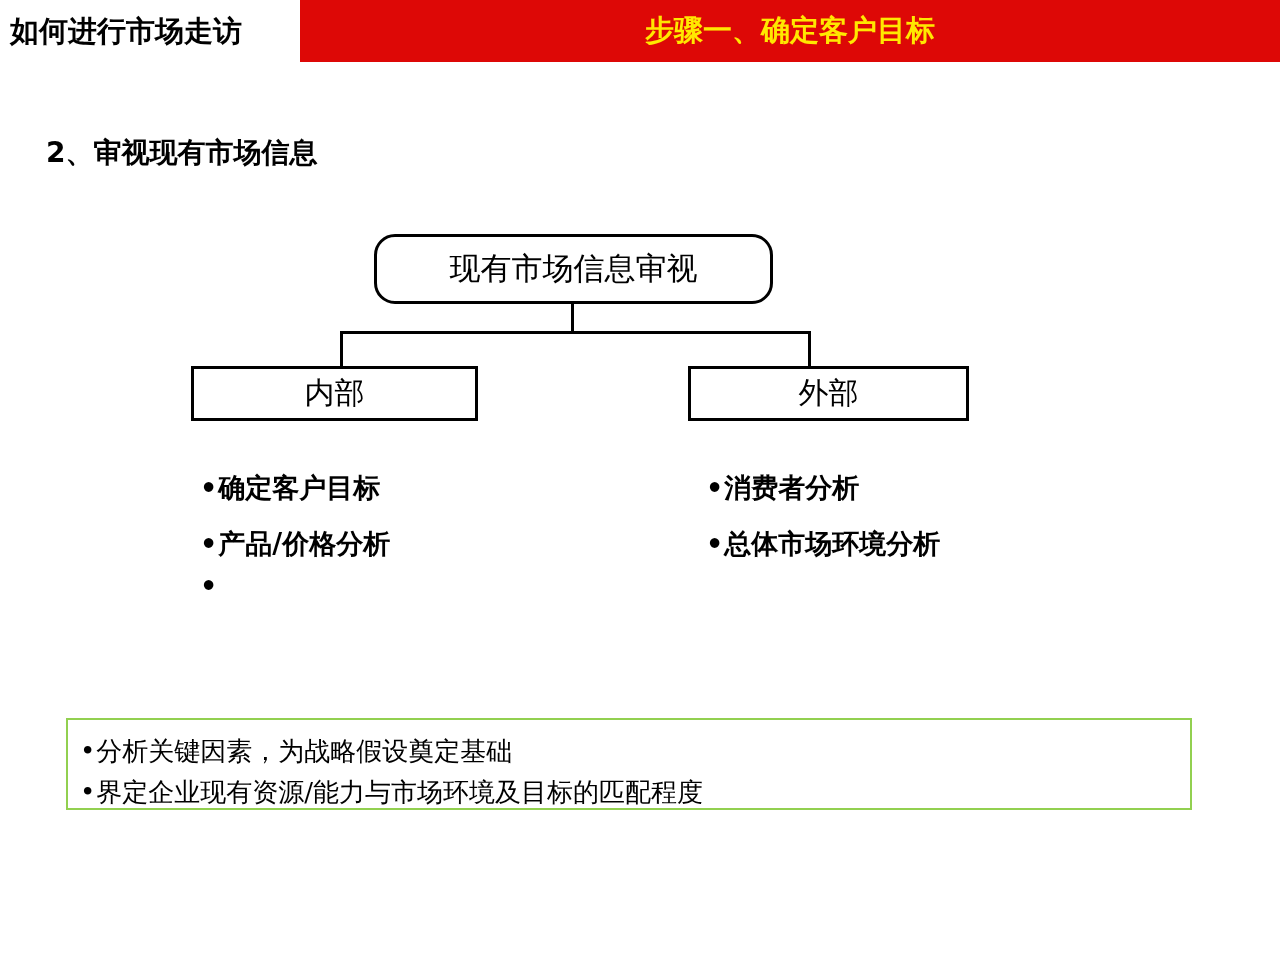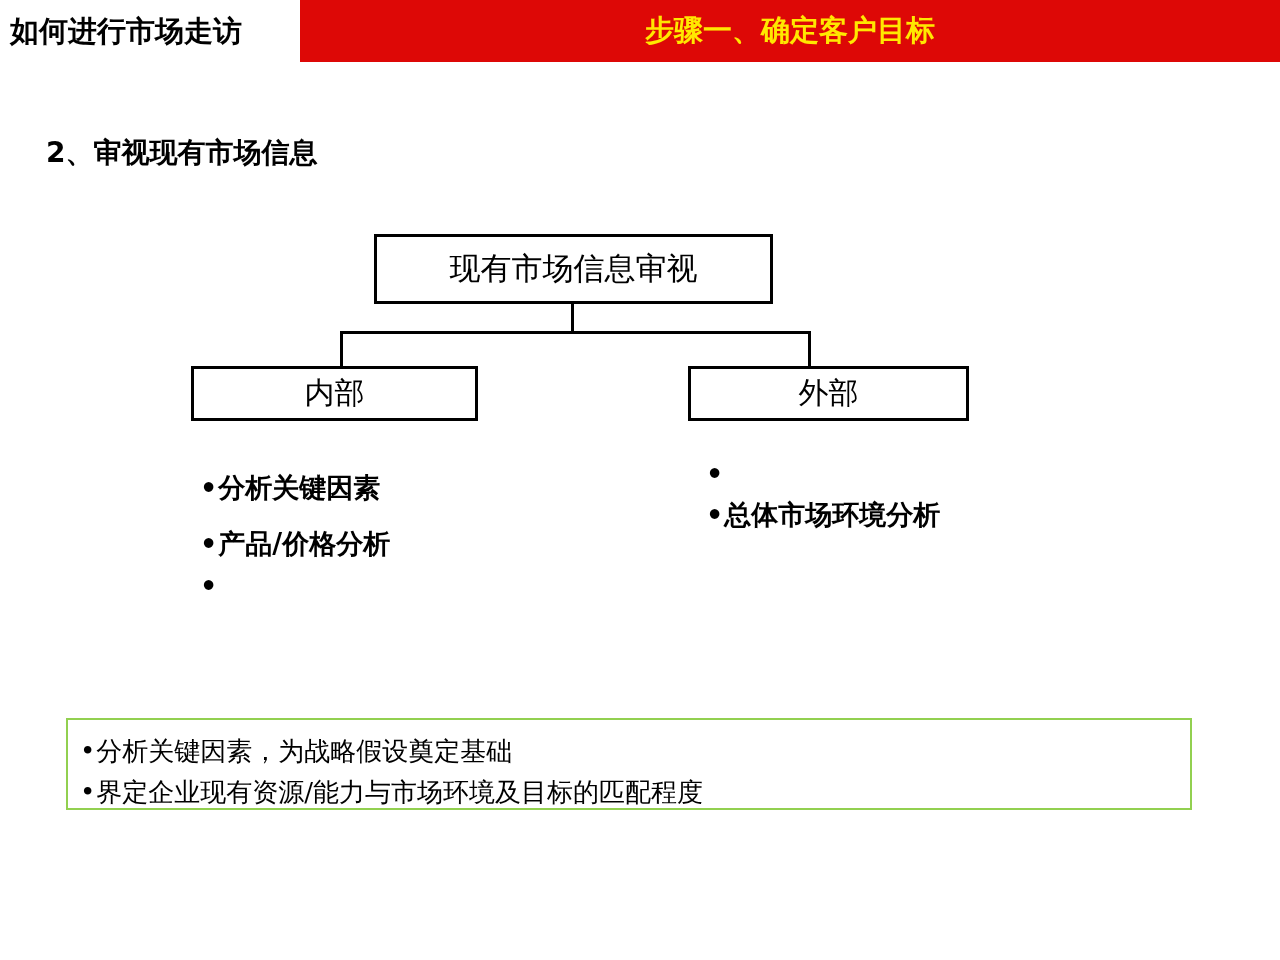--- a/index.html
+++ b/index.html
@@ -92,20 +92,21 @@
     font-family: "DejaVu Serif", "Liberation Serif", serif;
     color: #000000;
     box-sizing: border-box;
   }
   .node-root {
     left: 374px;
     top: 234px;
     width: 399px;
     height: 70px;
     font-size: 31px;
+    border-radius: 21px;
   }
   .node-left {
     left: 191px;
     top: 366px;
     width: 287px;
     height: 55px;
     font-size: 30px;
   }
   .node-right {
     left: 688px;
@@ -205,34 +206,35 @@
   </div>
 
   <div class="node-box node-right">
     <span>外部</span>
   </div>
 </div>
 
 <div class="bullet-col bullet-col-left">
   <div class="bullet-item">
     <span class="bullet-dot">•</span>
-    <span>分析关键因素</span>
+    <span>确定客户目标</span>
   </div>
   <div class="bullet-item">
     <span class="bullet-dot">•</span>
     <span>产品/价格分析</span>
   </div>
   <div class="bullet-item">
     <span class="bullet-dot">•</span>
   </div>
 </div>
 
 <div class="bullet-col bullet-col-right">
   <div class="bullet-item">
     <span class="bullet-dot">•</span>
+    <span>消费者分析</span>
   </div>
   <div class="bullet-item">
     <span class="bullet-dot">•</span>
     <span>总体市场环境分析</span>
   </div>
 </div>
 
 <div class="callout">
   <div class="callout-line">
     <span class="callout-dot">•</span>

